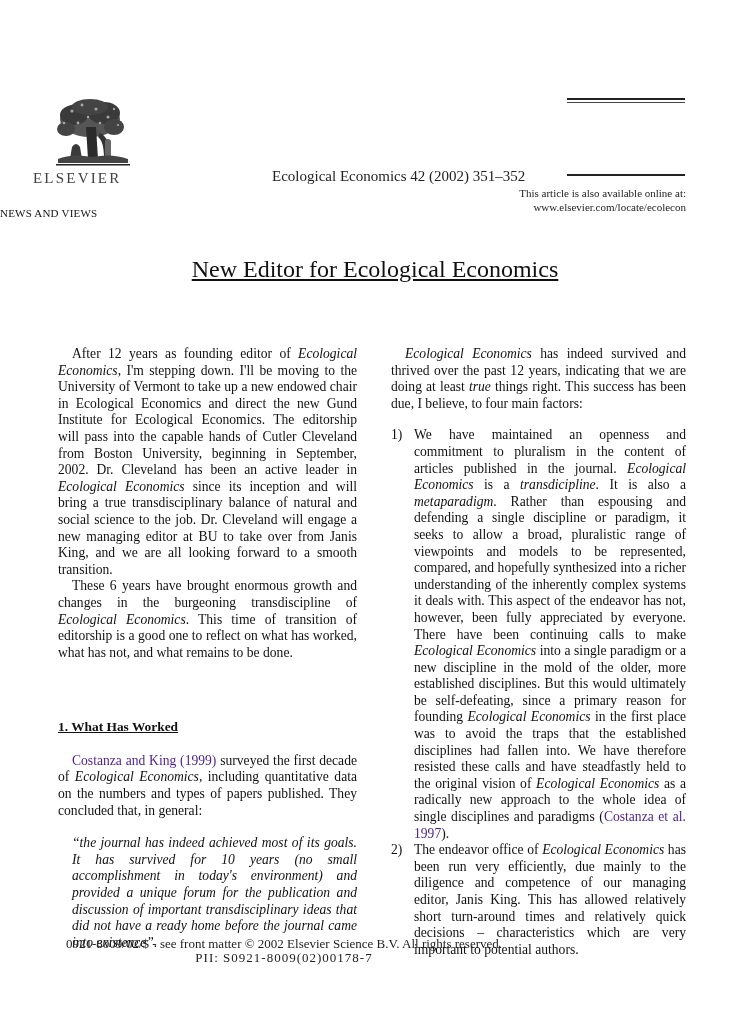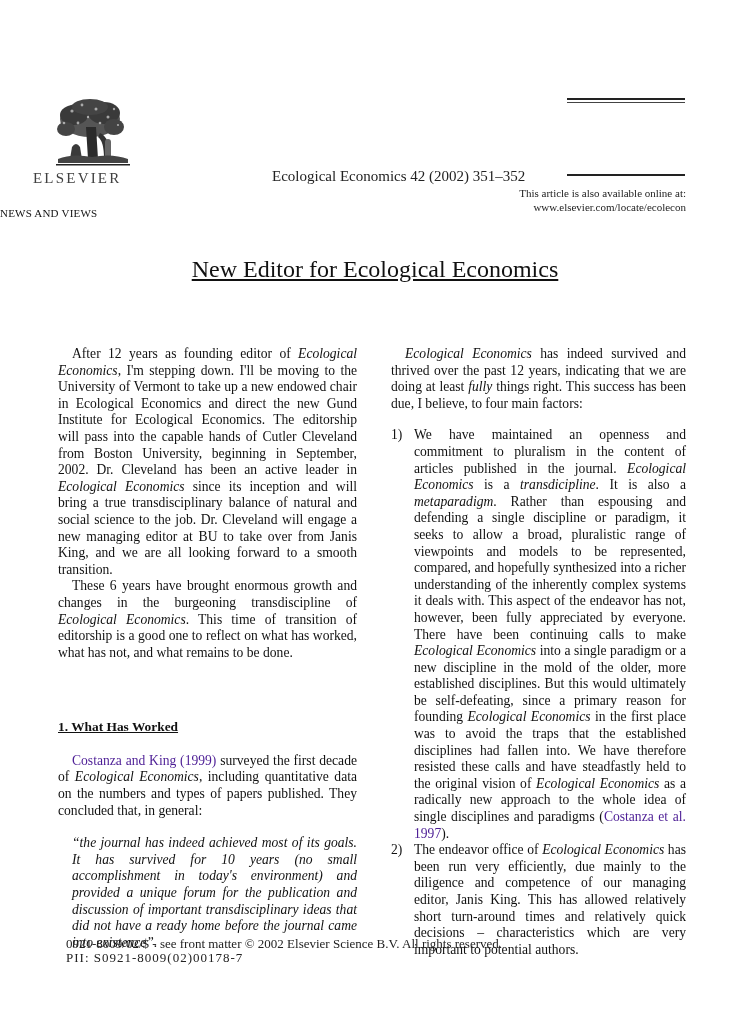--- a/index.html
+++ b/index.html
@@ -137,21 +137,21 @@
     }
     
     .footer {
       position: absolute;
       left: 66px;
       top: 937px;
       font-size: 13px;
       line-height: 14px;
       color: #222;
     }
-    .pii { letter-spacing: 1px; }
+    .pii { letter-spacing: 1px; text-align: center; }
     i { font-style: italic; }
   </style>
 </head>
 <body>
 
 <div class="page">
 
   <div class="logo">
     <svg width="80" height="74" viewBox="0 0 80 74" xmlns="http://www.w3.org/2000/svg">
 
@@ -206,21 +206,21 @@
 
   <div class="col col-left">
     <p class="indent"><span>After 12 years as founding editor of </span><i>Ecological Economics</i><span>, I'm stepping down. I'll be moving to the University of Vermont to take up a new endowed chair in Ecological Economics and direct the new Gund Institute for Ecological Economics. The editorship will pass into the capable hands of Cutler Cleveland from Boston University, beginning in September, 2002. Dr. Cleveland has been an active leader in </span><i>Ecological Economics</i><span> since its inception and will bring a true transdisciplinary balance of natural and social science to the job. Dr. Cleveland will engage a new managing editor at BU to take over from Janis King, and we are all looking forward to a smooth transition.</span></p>
     <p class="indent para2"><span>These 6 years have brought enormous growth and changes in the burgeoning transdiscipline of </span><i>Ecological Economics</i><span>. This time of transition of editorship is a good one to reflect on what has worked, what has not, and what remains to be done.</span></p>
     <p class="section-heading">1. What Has Worked</p>
     <p class="indent"><span class="link">Costanza and King (1999)</span><span> surveyed the first decade of </span><i>Ecological Economics</i><span>, including quantitative data on the numbers and types of papers published. They concluded that, in general:</span></p>
     <p class="quote">“the journal has indeed achieved most of its goals. It has survived for 10 years (no small accomplishment in today's environment) and provided a unique forum for the publication and discussion of important transdisciplinary ideas that did not have a ready home before the journal came into existence”.</p>
   </div>
 
   <div class="col col-right">
-    <p class="indent"><i>Ecological Economics</i><span> has indeed survived and thrived over the past 12 years, indicating that we are doing at least </span><i>fully</i><span> things right. This success has been due, I believe, to four main factors:</span></p>
+    <p class="indent"><i>Ecological Economics</i><span> has indeed survived and thrived over the past 12 years, indicating that we are doing at least </span><i>true</i><span> things right. This success has been due, I believe, to four main factors:</span></p>
     <ol class="list">
       <li>
         <span class="num">1)</span><span>We have maintained an openness and commitment to pluralism in the content of articles published in the journal. </span><i>Ecological Economics</i><span> is a </span><i>transdicipline</i><span>. It is also a </span><i>metaparadigm</i><span>. Rather than espousing and defending a single discipline or paradigm, it seeks to allow a broad, pluralistic range of viewpoints and models to be represented, compared, and hopefully synthesized into a richer understanding of the inherently complex systems it deals with. This aspect of the endeavor has not, however, been fully appreciated by everyone. There have been continuing calls to make </span><i>Ecological Economics</i><span> into a single paradigm or a new discipline in the mold of the older, more established disciplines. But this would ultimately be self-defeating, since a primary reason for founding </span><i>Ecological Economics</i><span> in the first place was to avoid the traps that the established disciplines had fallen into. We have therefore resisted these calls and have steadfastly held to the original vision of </span><i>Ecological Economics</i><span> as a radically new approach to the whole idea of single disciplines and paradigms (</span><span class="link">Costanza et al. 1997</span><span>).</span>
       </li>
       <li>
         <span class="num">2)</span><span>The endeavor office of </span><i>Ecological Economics</i><span> has been run very efficiently, due mainly to the diligence and competence of our managing editor, Janis King. This has allowed relatively short turn-around times and relatively quick decisions – characteristics which are very important to potential authors.</span>
       </li>
     </ol>
   </div>
 

